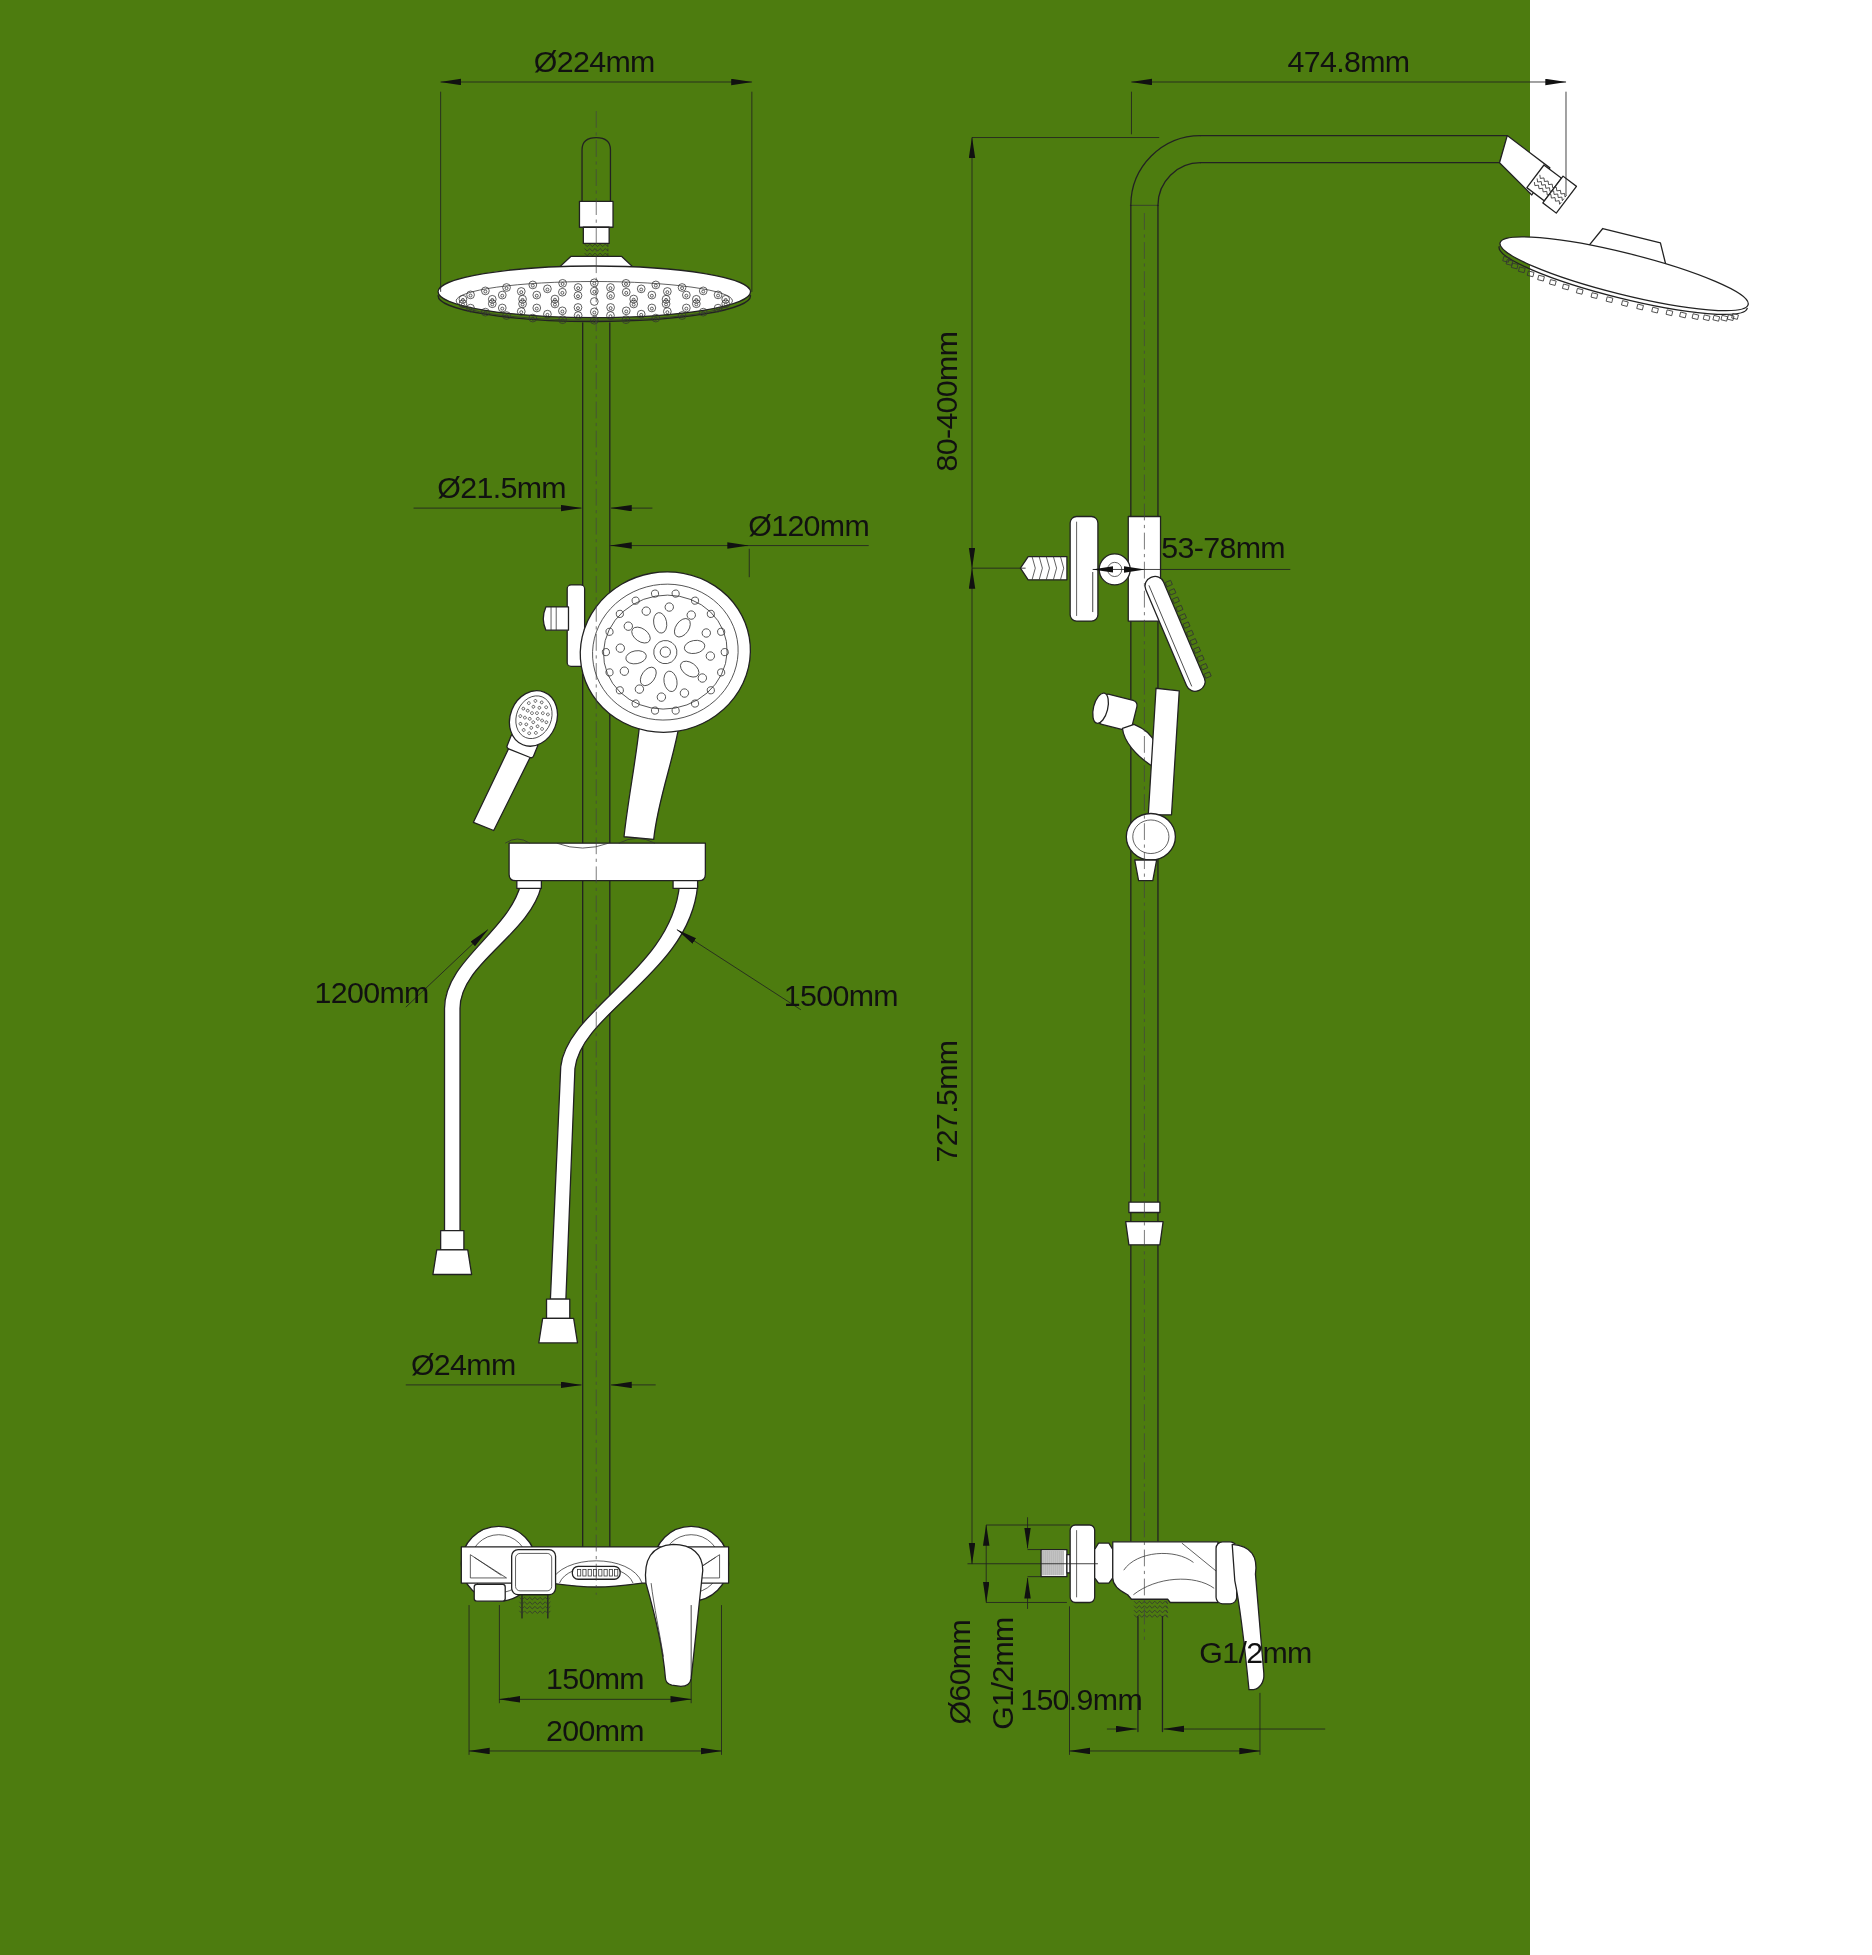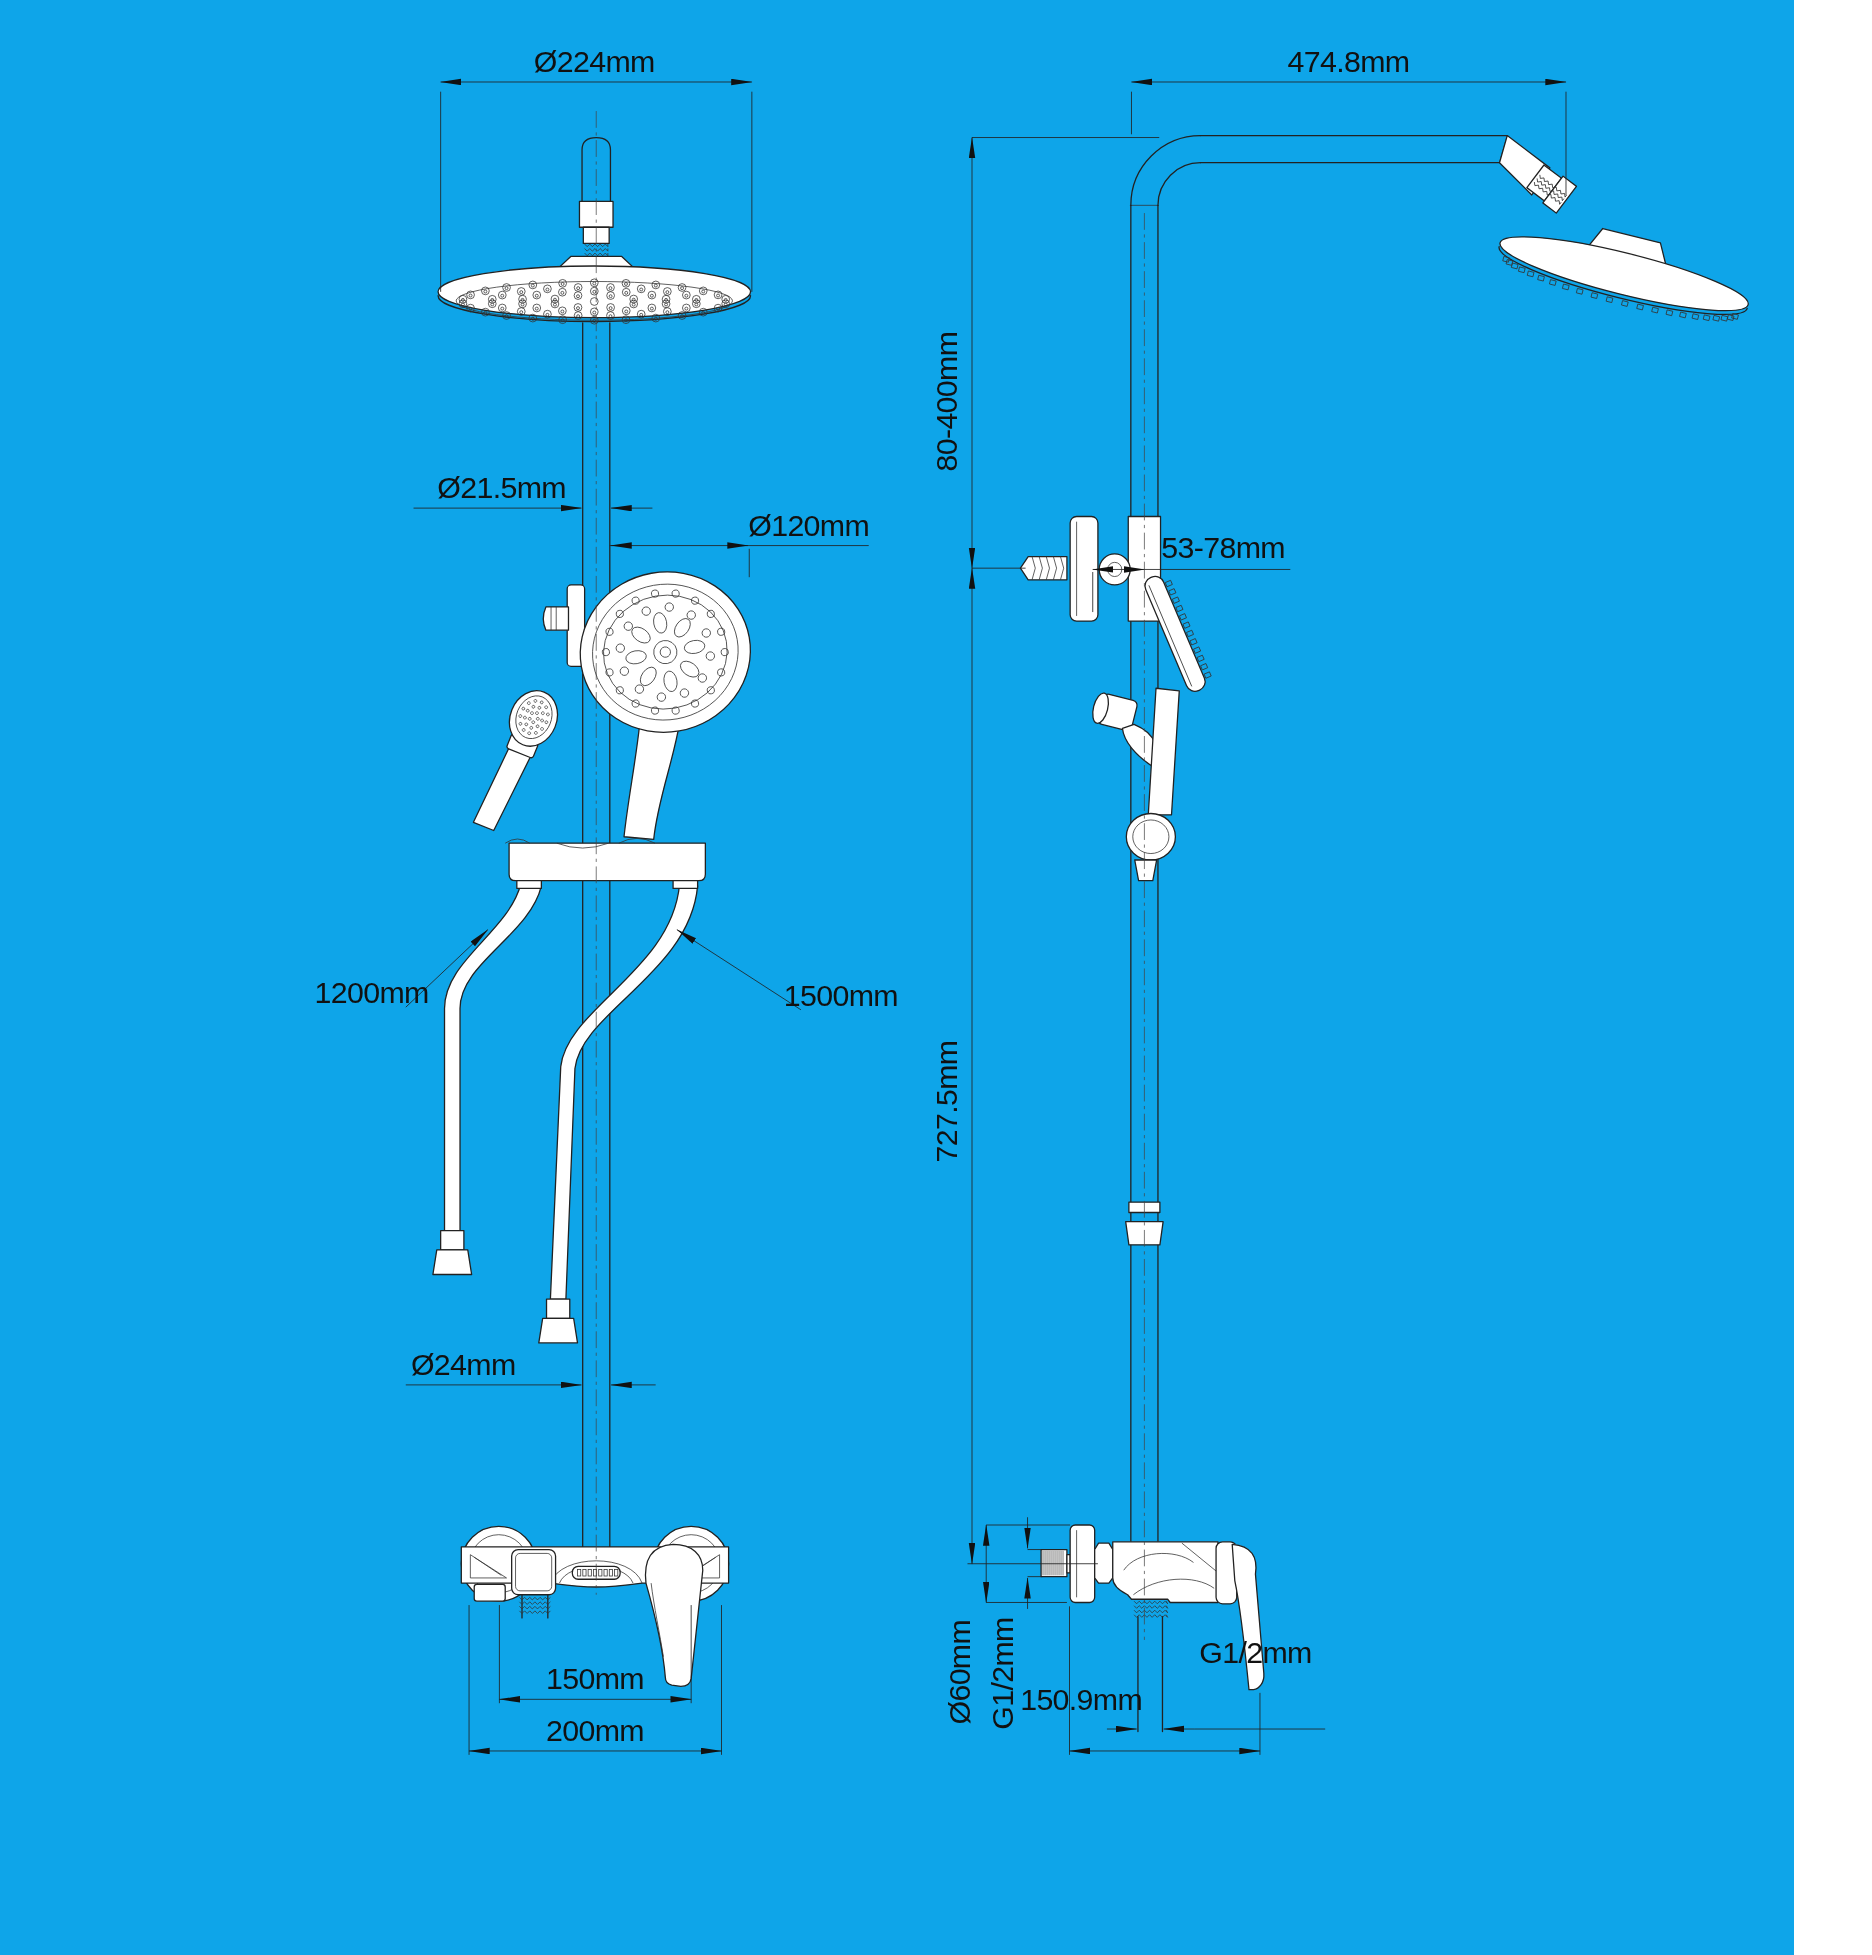--- a/index.html
+++ b/index.html
@@ -1,16 +1,16 @@
 <!DOCTYPE html>
 <html style="font-size:10.3px"><head>
 <meta charset="utf-8">
 <style>
   html,body{margin:0;padding:0;background:#ffffff;}
-  .page{width:1794px;height:1955px;background:#0ea5e9;position:relative;}
+  .page{width:1530px;height:1955px;background:#4d7c0f;position:relative;}
   svg{display:block;}
   text{font-family:"Liberation Sans","DejaVu Sans",sans-serif;fill:#111;}
   .dimtxt{font-size:47px;letter-spacing:-1px;}
   .part{stroke:#222;stroke-width:2;fill:none;stroke-linecap:round;stroke-linejoin:round;}
   .partw{stroke:#222;stroke-width:2;fill:#fff;stroke-linejoin:round;}
   .fine{stroke:#333;stroke-width:1.2;fill:none;}
   .dim{stroke:#222;stroke-width:1.3;fill:none;}
   .ctr{stroke:#444;stroke-width:1.1;fill:none;stroke-dasharray:26 7 5 7;}
 </style>
 </head>

